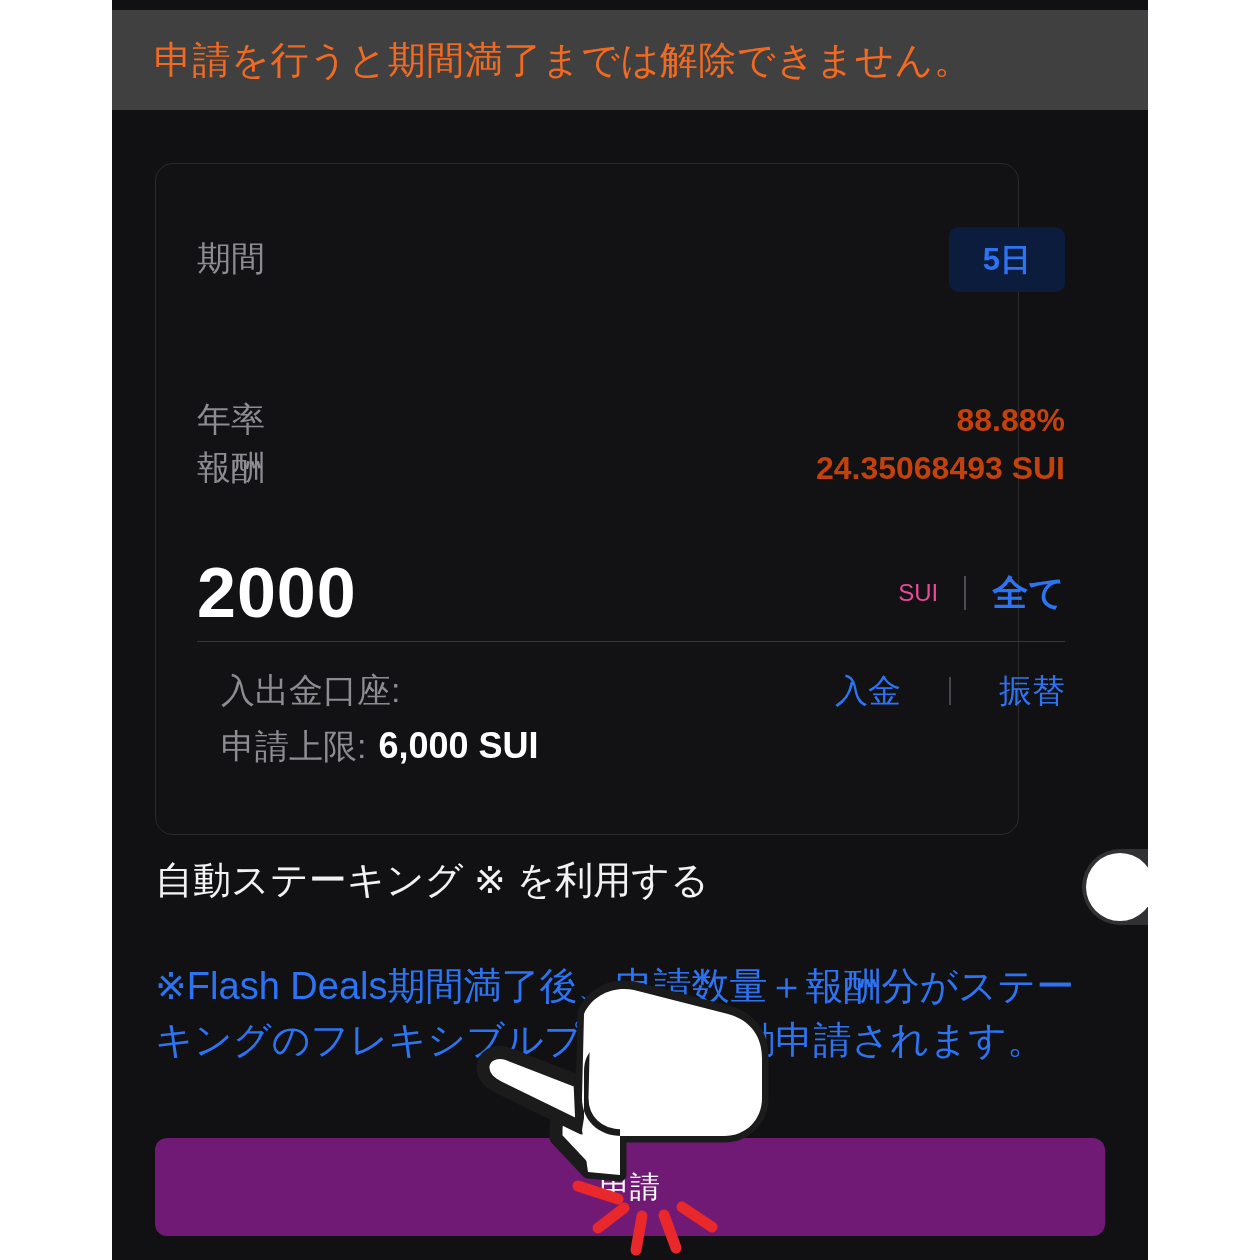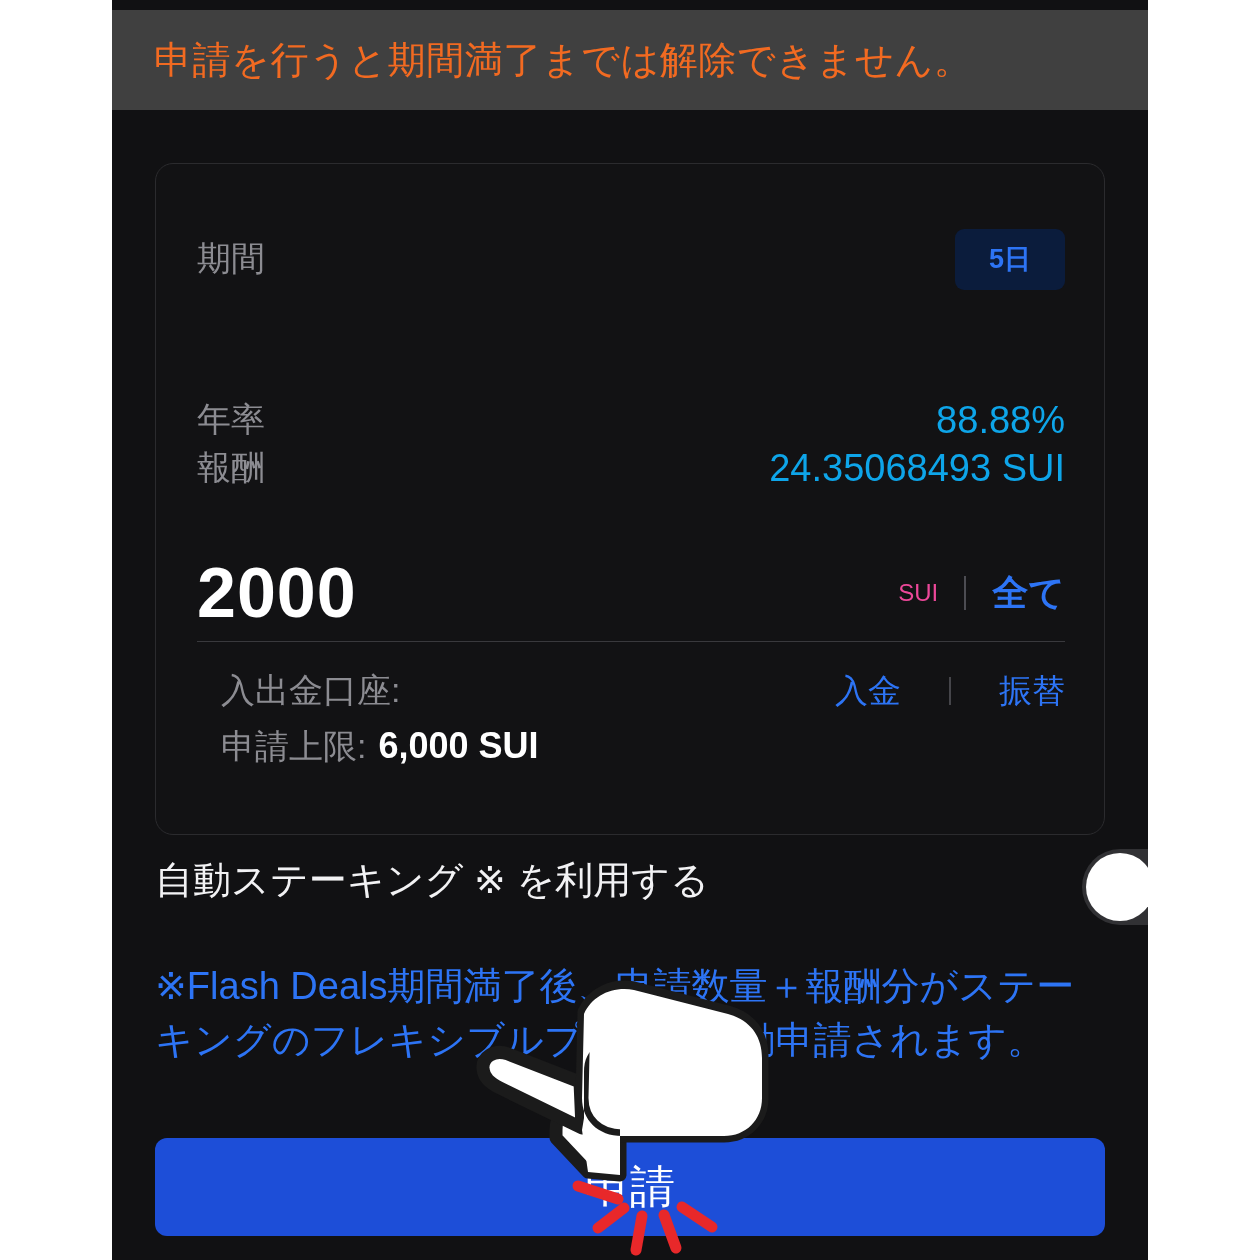--- a/index.html
+++ b/index.html
@@ -43,21 +43,21 @@
     font-size: 38px;
     letter-spacing: 0.5px;
     white-space: nowrap;
   }
 
   
   .card {
     position: absolute;
     left: 43px;
     top: 163px;
-    width: 950px;
+    width: 864px;
     height: 672px;
     border: 1px solid #2b2b2e;
     border-radius: 18px;
     box-sizing: border-box;
     background: #121214;
   }
 
   .row {
     position: absolute;
     left: 41px;
@@ -70,30 +70,30 @@
   .row-period   { top: 56px;  height: 78px; }
   .row-apr      { top: 196px; height: 48px; margin-top: 36px; }
   .row-reward   { top: 280px; height: 48px; justify-content: space-between; }
 
   .label {
     color: #8c8c92;
     font-size: 34px;
     white-space: nowrap;
   }
   .value {
-    color: #0ea5e9;
-    font-size: 38px;
-    font-weight: 400;
+    color: #c2410c;
+    font-size: 32px;
+    font-weight: 700;
     white-space: nowrap;
   }
 
   .chip {
     background: #0b1c3c;
     color: #2d74f5;
-    font-size: 27px;
+    font-size: 31px;
     font-weight: 600;
     border-radius: 9px;
     padding: 17px 34px;
     line-height: 1;
     white-space: nowrap;
   }
 
   
   .amount-row {
     position: absolute;
@@ -234,23 +234,23 @@
 
   
   .submit-btn {
     position: absolute;
     left: 43px;
     top: 1138px;
     width: 950px;
     height: 98px;
     border: none;
     border-radius: 12px;
-    background: #1d4ed8;
+    background: #701a75;
     color: #ffffff;
-    font-size: 45px;
+    font-size: 30px;
     font-family: inherit;
     cursor: pointer;
     padding: 0;
   }
 
   
   .overlay {
     position: absolute;
     left: 0;
     top: 0;

